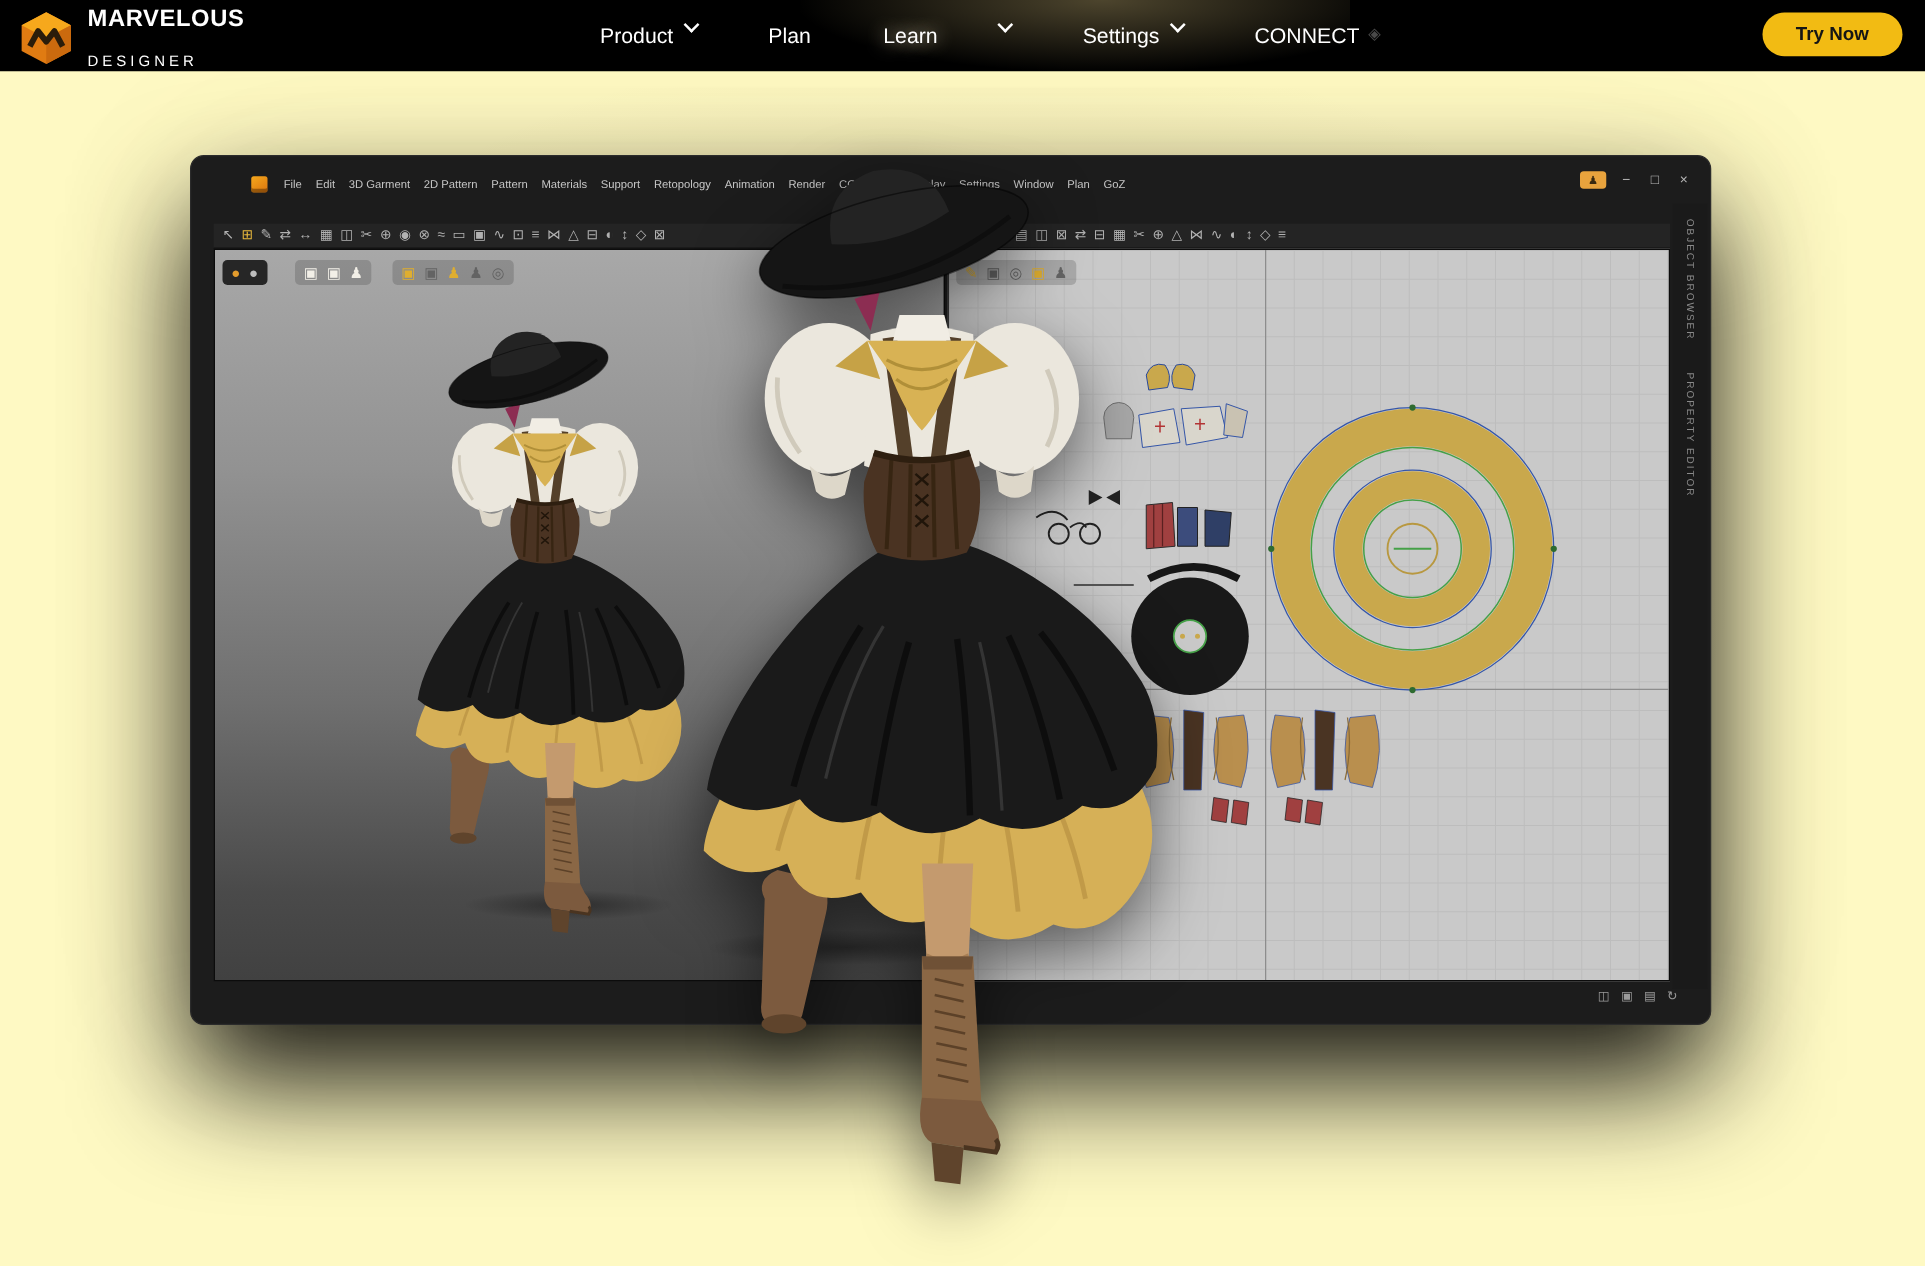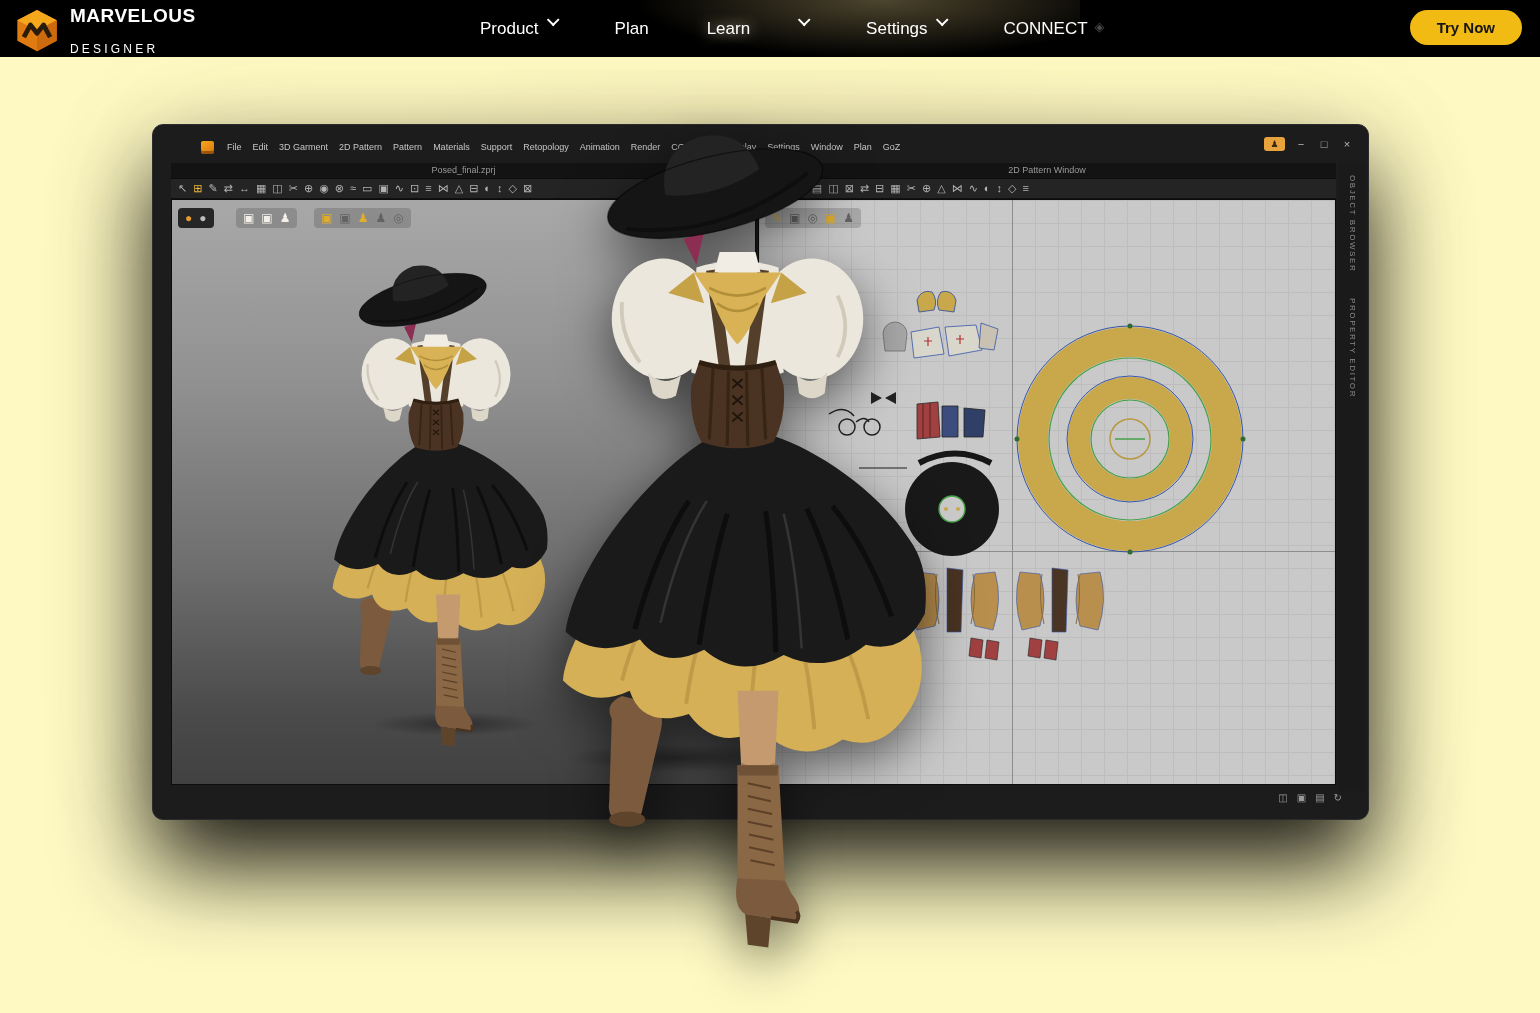--- a/index.html
+++ b/index.html
@@ -161,22 +161,20 @@
       <span class="menu-item">GoZ</span>
     </div>
 
     <div class="win-ctrls">
       <span class="badge">♟</span>
       <span class="wc">−</span>
       <span class="wc">□</span>
       <span class="wc">×</span>
     </div>
 
-    <div class="title-row-cell doc-title-cell">Posed_final.zprj</div>
-    <div class="title-row-cell pattern-title-cell">2D Pattern Window</div>
 
     <div class="toolbar-cell tb-left">
       <span class="ti">↖</span>
       <span class="ti active">⊞</span>
       <span class="ti">✎</span>
       <span class="ti">⇄</span>
       <span class="ti">↔</span>
       <span class="ti">▦</span>
       <span class="ti">◫</span>
       <span class="ti">✂</span>

